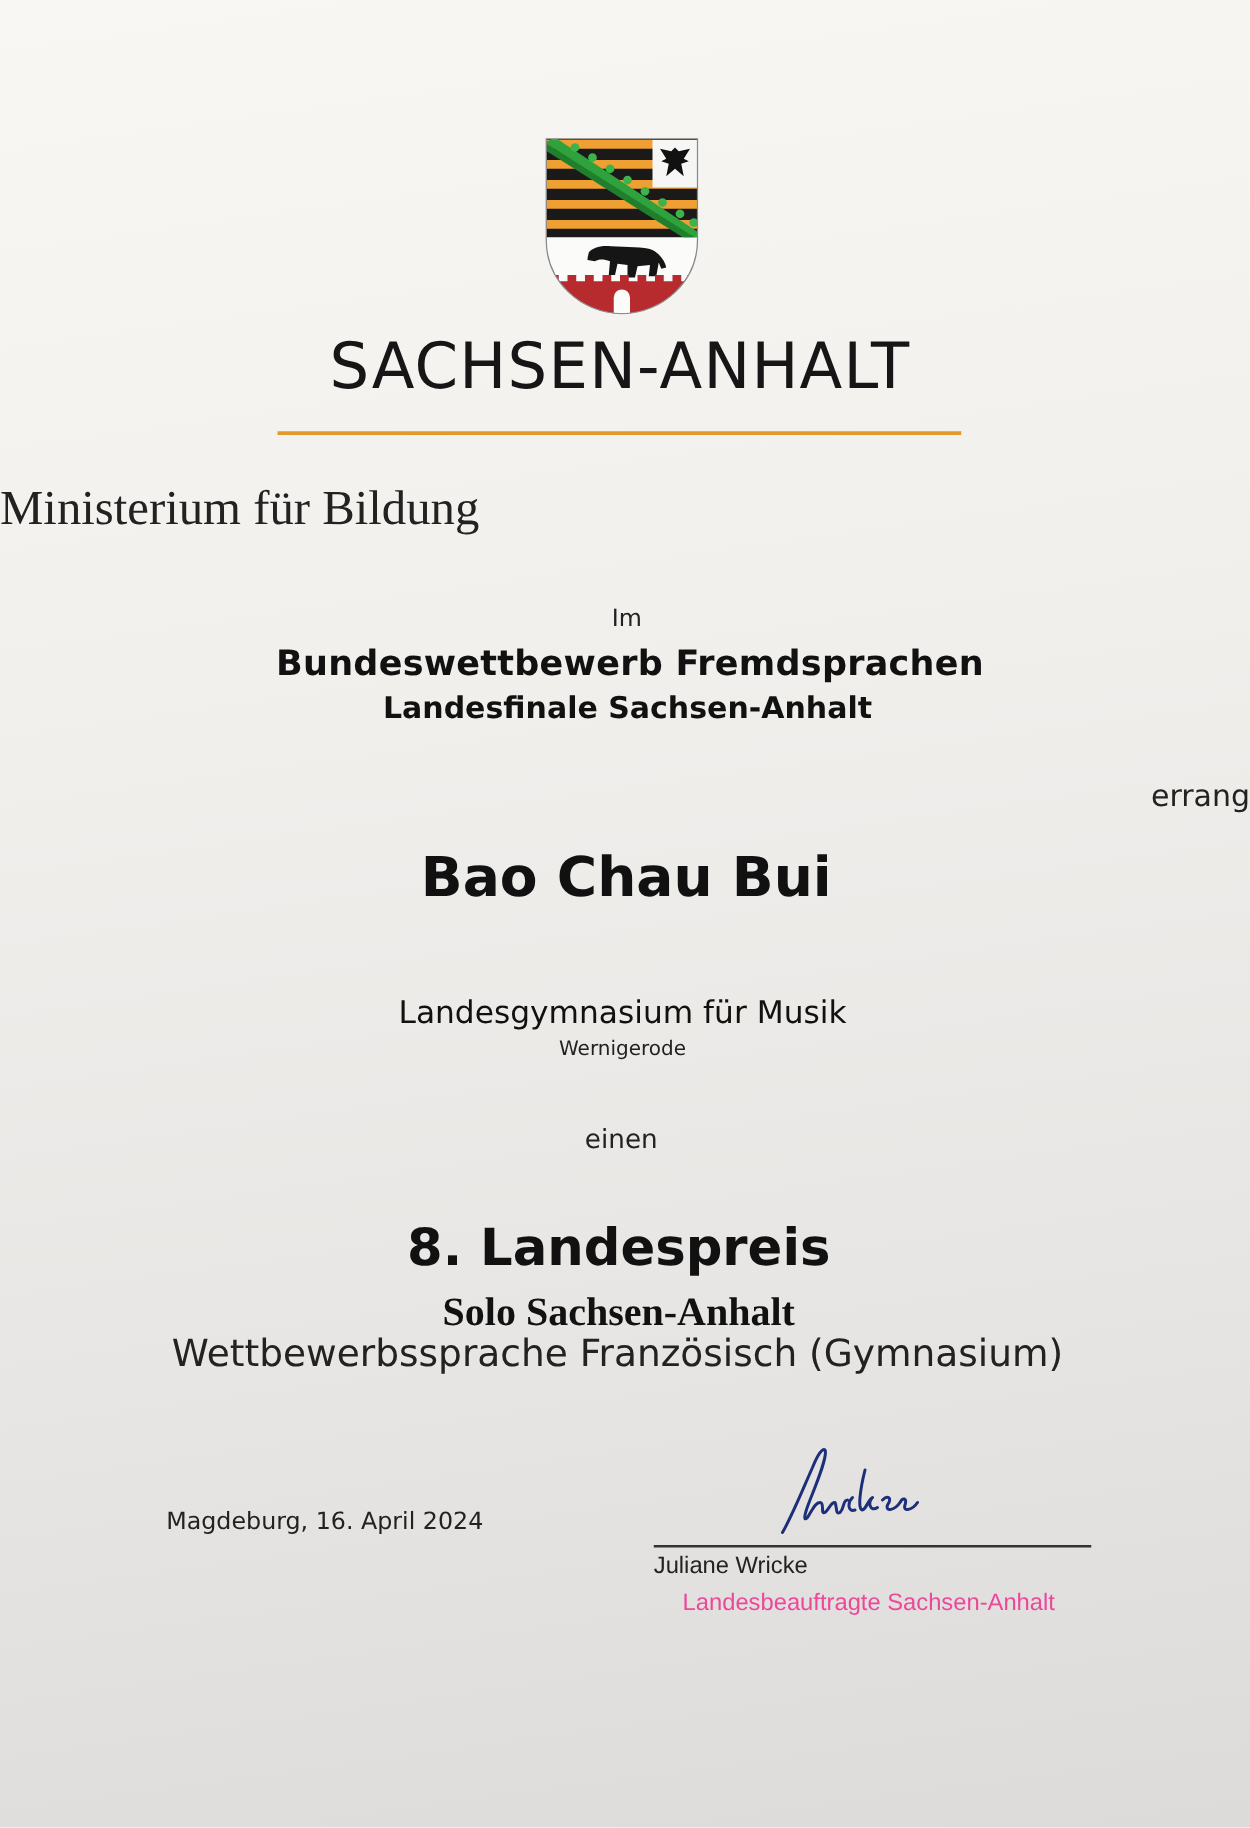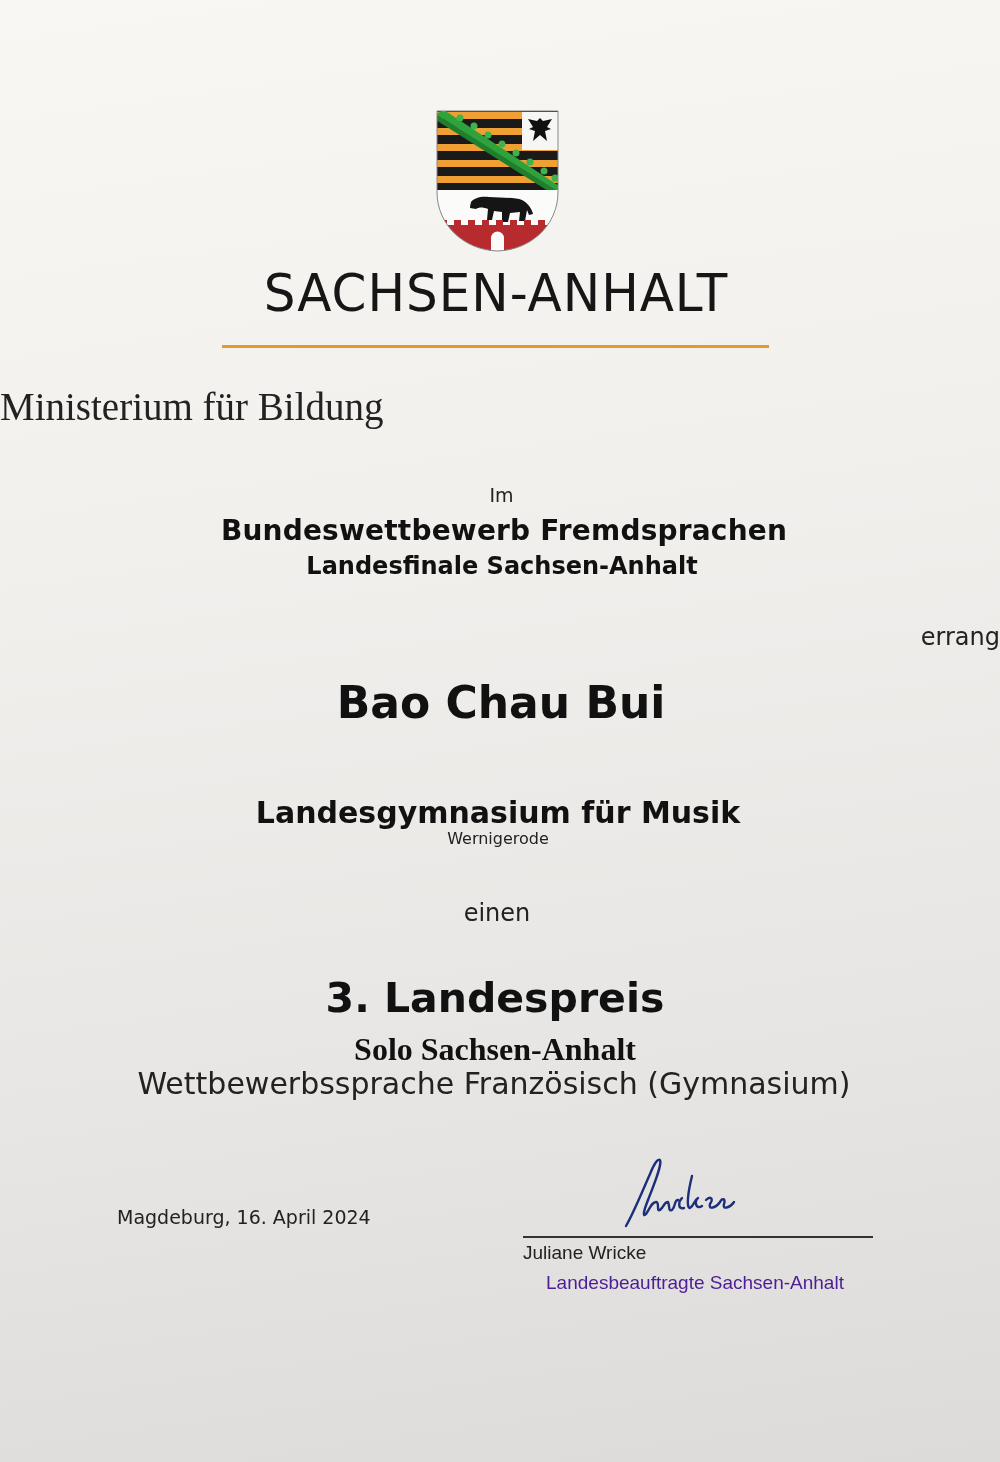--- a/index.html
+++ b/index.html
@@ -19,36 +19,36 @@
   #orange-rule { left: 222px; top: 345px; width: 547px; height: 3px; background: #e39a2c; }
   #ministry {
     top: 384px; font-family: "Liberation Serif", serif; font-size: 39px; color: #222;
     left: 0; width: 990px; 
   }
   #im { top: 484px; font-size: 19px; color: #222; left: 0; width: 1003px; }
   #competition { top: 514px; font-size: 28px; font-weight: bold; letter-spacing: 0.2px; left: 0; width: 1008px; }
   #final { top: 552px; font-size: 24px; font-weight: bold; left: 0; width: 1004px; }
   #errang { top: 623px; font-size: 24px; color: #222; left: 0; width: 1000px; text-align: right; }
   #winner { top: 677px; font-size: 44px; font-weight: bold; left: 0; width: 1002px; }
-  #school { top: 795px; font-size: 30px; font-weight: bold; left: 0; width: 996px; }
+  #school { top: 795px; font-size: 25px; font-weight: normal; left: 0; width: 996px; }
   #city { top: 829px; font-size: 16px; color: #222; left: 0; width: 996px; }
-  #einen { top: 899px; font-size: 24px; color: #222; left: 0; width: 994px; }
+  #einen { top: 899px; font-size: 21px; color: #222; left: 0; width: 994px; }
   #prize { top: 974px; font-size: 41px; font-weight: bold; left: 0; width: 990px; }
   #category { top: 1031px; font-size: 32px; font-weight: bold; left: 0; width: 990px; font-family: Liberation Serif, serif; }
   #language { top: 1066px; font-size: 30px; color: #222; left: 0; width: 988px; }
-  #place-date { left: 117px; top: 1206px; font-size: 19px; color: #222; }
+  #place-date { left: 133px; top: 1206px; font-size: 19px; color: #222; }
   #signature { left: 620px; top: 1152px; width: 120px; height: 80px; }
   #sig-line { left: 523px; top: 1236px; width: 350px; height: 1.5px; background: #333; }
   #signer-name {
     left: 523px; width: 350px; top: 1242px; text-align: left;
     font-family: "Liberation Sans", sans-serif; font-size: 19px; color: #222;
   }
   #signer-title {
     left: 510px; width: 370px; top: 1272px; text-align: center;
-    font-family: "Liberation Sans", sans-serif; font-size: 19px; color: #4c1d95;
+    font-family: "Liberation Sans", sans-serif; font-size: 19px; color: #ec4899;
   }
 </style>
 </head>
 <body>
 
 <svg id="coat" class="abs" viewBox="0 0 123 142" xmlns="http://www.w3.org/2000/svg">
   <defs>
     <clipPath id="shield">
       <path d="M1 1 H122 V82 C122 115 95 140 61.5 141 C28 140 1 115 1 82 Z"></path>
     </clipPath>
@@ -107,21 +107,21 @@
 <div id="ministry" class="abs">Ministerium für Bildung</div>
 
 <div id="im" class="abs center">Im</div>
 <div id="competition" class="abs center">Bundeswettbewerb Fremdsprachen</div>
 <div id="final" class="abs center">Landesfinale Sachsen-Anhalt</div>
 <div id="errang" class="abs center">errang</div>
 <div id="winner" class="abs center">Bao Chau Bui</div>
 <div id="school" class="abs center">Landesgymnasium für Musik</div>
 <div id="city" class="abs center">Wernigerode</div>
 <div id="einen" class="abs center">einen</div>
-<div id="prize" class="abs center">3. Landespreis</div>
+<div id="prize" class="abs center">8. Landespreis</div>
 <div id="category" class="abs center">Solo Sachsen-Anhalt</div>
 <div id="language" class="abs center">Wettbewerbssprache Französisch (Gymnasium)</div>
 
 <div id="place-date" class="abs">Magdeburg, 16. April 2024</div>
 
 <svg id="signature" class="abs" viewBox="0 0 120 80" xmlns="http://www.w3.org/2000/svg">
   <path d="M6 74 C14 60 22 40 30 22 C34 12 38 6 40 8 C42 12 36 28 28 48 C24 58 22 66 26 62 C30 56 32 50 36 50 C40 50 36 60 40 58 C44 55 44 50 48 50 C50 54 48 60 52 58 C56 54 54 48 58 48 M62 46 C58 50 58 58 64 56 M72 24 C68 40 66 56 70 56 C74 54 74 48 78 46 C74 50 76 58 82 54 M86 48 C90 44 94 46 90 52 C88 58 96 56 100 50 C102 46 106 46 104 52 C102 58 110 56 114 50" fill="none" stroke="#1c2f7a" stroke-width="2.4" stroke-linecap="round" stroke-linejoin="round"></path>
 </svg>
 <div id="sig-line" class="abs"></div>
 <div id="signer-name" class="abs">Juliane Wricke</div>

